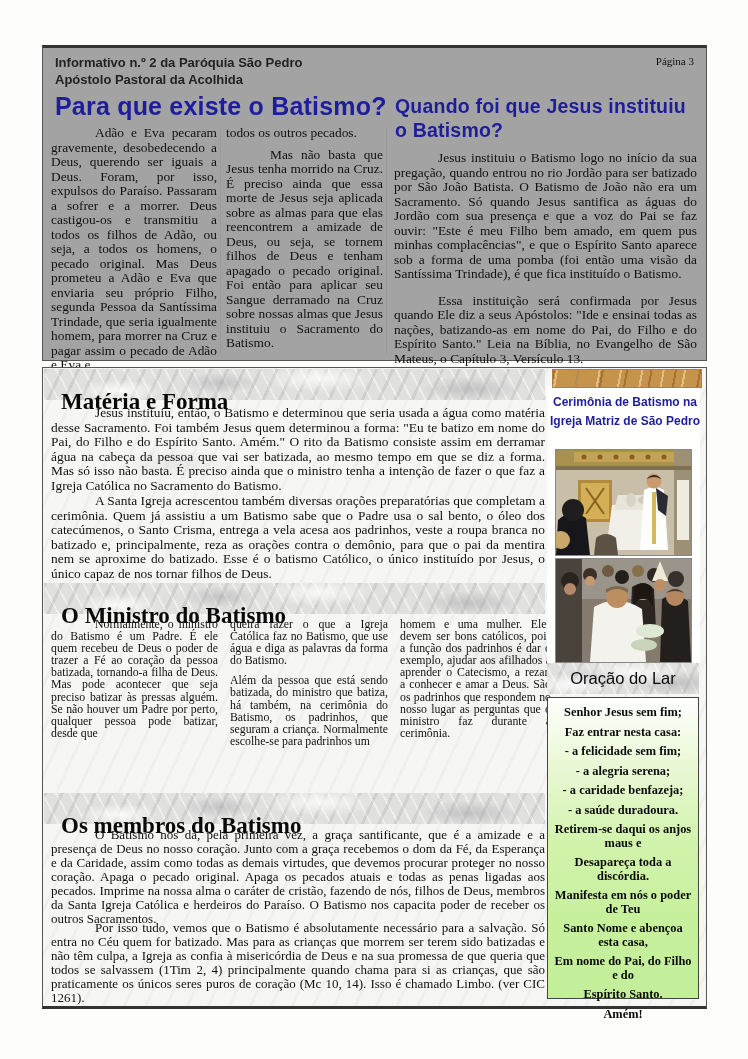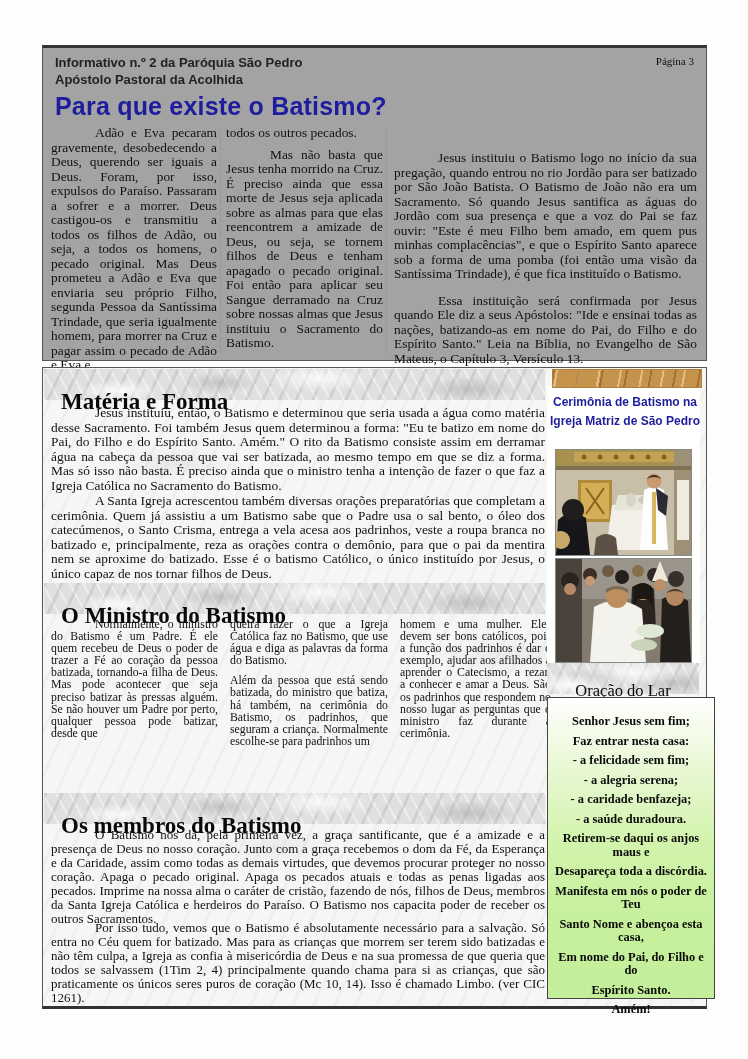--- a/index.html
+++ b/index.html
@@ -66,40 +66,41 @@
       repeating-linear-gradient(100deg, rgba(110,65,15,.4) 0 2px, transparent 2px 24px),
       repeating-linear-gradient(100deg, rgba(255,230,180,.5) 3px 5px, transparent 5px 24px);
     border:1px solid #b07f38;}
   .side-title{position:absolute;left:503px;top:25px;width:158px;margin:0;text-align:center;
     font-family:"Liberation Sans",sans-serif;font-weight:bold;font-size:12px;
     line-height:19px;color:#1d1d9e;}
   .photo{position:absolute;left:512px;width:135px;border:1px solid #888;}
   .ph1{top:81px;height:105px;} .ph2{top:190px;height:103px;}
   .photo svg{display:block;width:100%;height:100%;}
   .oracao-band{position:absolute;left:504px;top:295px;width:152px;height:31px;}
-  .oracao-band h3{margin:12px;text-align:center;font-size:16.5px;line-height:31px;
-                  font-weight:500;color:#0a0a0a;font-family:Liberation Serif, serif;}
-  .green-box{position:absolute;left:504px;top:329px;width:168px;height:302px;
+  .oracao-band h3{margin:0;text-align:center;font-size:16.5px;line-height:31px;
+                  font-weight:500;color:#0a0a0a;font-family:Liberation Sans, sans-serif;}
+  .green-box{position:absolute;left:504px;top:329px;width:152px;height:302px;
     border:1px solid #444;box-sizing:border-box;
     background:linear-gradient(180deg,#ffffff 0%,#eef9dd 18%,#d2f3ac 48%,#c6f09c 75%,#c4ef9a 100%);
-    padding-top:17px;}
+    padding-top:8px;}
   .prayer-line{font-size:12.4px;font-weight:bold;line-height:13.5px;text-align:center;
                margin:0 6px 6px 6px;color:#0a0a0a;}
 </style>
 </head>
 <body>
 
 <div class="page">
 
   <section class="top-box">
     <div class="hdr-line1">Informativo n.º 2 da Paróquia São Pedro</div>
     <div class="hdr-line2">Apóstolo Pastoral da Acolhida</div>
     <div class="pageno">Página 3</div>
 
     <h1 class="headline hl-left">Para que existe o Batismo?</h1>
+    <h1 class="headline hl-right">Quando foi que Jesus instituiu o Batismo?</h1>
 
     <div class="colA body-txt">
       <p class="ind">Adão e Eva pecaram gravemente, desobedecendo a Deus, querendo ser iguais a Deus. Foram, por isso, expulsos do Paraíso. Passaram a sofrer e a morrer. Deus castigou-os e transmitiu a todos os filhos de Adão, ou seja, a todos os homens, o pecado original. Mas Deus prometeu a Adão e Eva que enviaria seu próprio Filho, segunda Pessoa da Santíssima Trindade, que seria igualmente homem, para morrer na Cruz e pagar assim o pecado de Adão e Eva e</p>
     </div>
     <div class="vline vl1"></div>
     <div class="colB body-txt">
       <p>todos os outros pecados.</p>
       <p class="ind">Mas não basta que Jesus tenha morrido na Cruz. É preciso ainda que essa morte de Jesus seja aplicada sobre as almas para que elas reencontrem a amizade de Deus, ou seja, se tornem filhos de Deus e tenham apagado o pecado original. Foi então para aplicar seu Sangue derramado na Cruz sobre nossas almas que Jesus instituiu o Sacramento do Batismo.</p>
     </div>
     <div class="vline vl2"></div>

